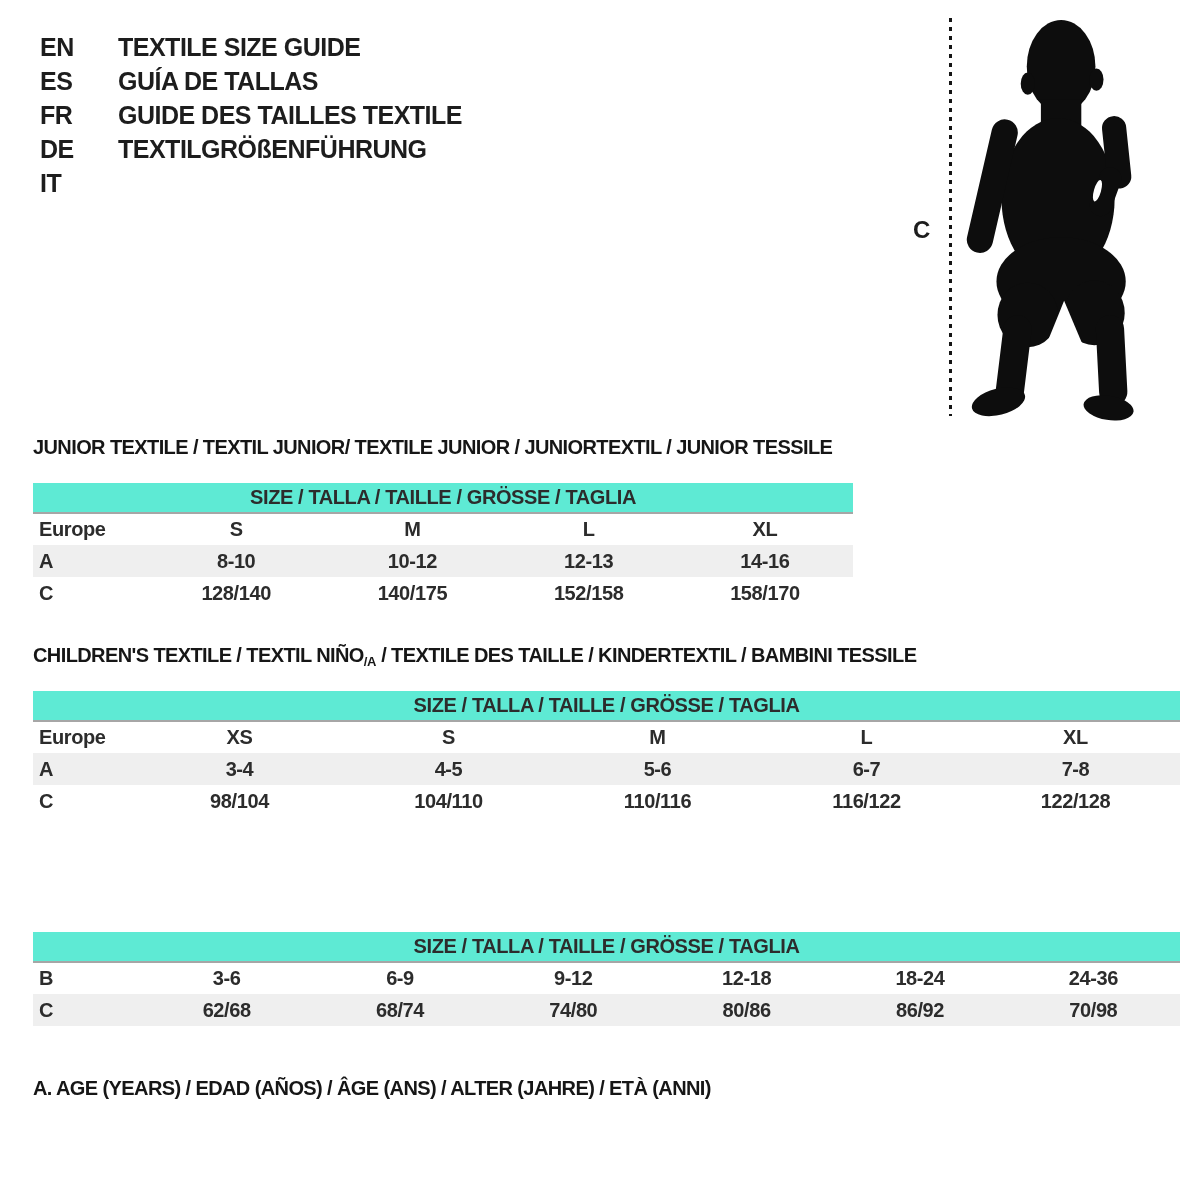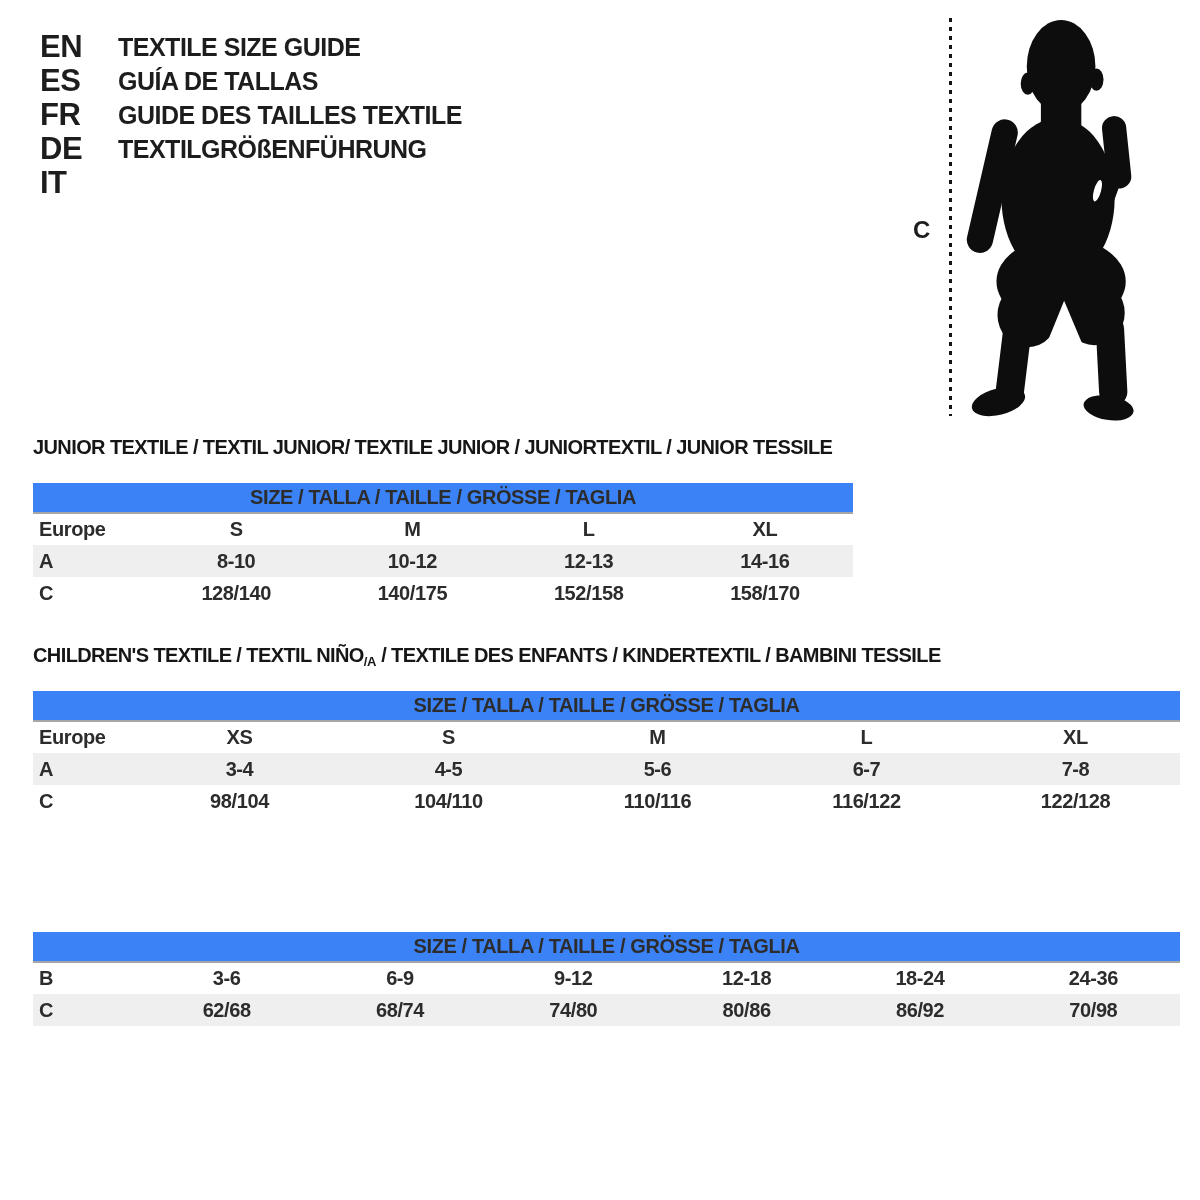--- a/index.html
+++ b/index.html
@@ -11,21 +11,21 @@
     background: #ffffff;
     font-family: "Liberation Sans", sans-serif;
     font-weight: 700;
     color: #1d1d1d;
     overflow: hidden;
   }
 
   
   .lang-block { position: absolute; left: 40px; top: 30px; }
   .lang-row { display: flex; height: 34px; align-items: center; }
-  .lang-code { width: 78px; font-size: 31px; letter-spacing: -0.5px; }
+  .lang-code { width: 78px; font-size: 25px; letter-spacing: -0.5px; }
   .lang-title { font-size: 25px; letter-spacing: -0.5px; white-space: nowrap; }
 
   
   .figure-block { position: absolute; left: 905px; top: 10px; width: 270px; height: 420px; }
   .dash-line {
     position: absolute; left: 44px; top: 8px; width: 3px; height: 398px;
     background: repeating-linear-gradient(to bottom, #141414 0 4px, transparent 4px 9px);
   }
   .c-label { position: absolute; left: 8px; top: 206px; font-size: 24px; }
   .figure-svg { position: absolute; left: 60px; top: 7px; width: 172px; height: 404px; }
@@ -43,21 +43,21 @@
 
   
   table.size-table {
     position: absolute; left: 33px;
     border-collapse: collapse; table-layout: fixed;
   }
   table.t-junior   { top: 483px; width: 820px; }
   table.t-children { top: 691px; width: 1147px; }
   table.t-babies   { top: 932px; width: 1147px; }
   .size-hdr td {
-    background: #3b82f6;
+    background: #5eead4;
     border-bottom: 2px solid #a6a6a6;
     height: 30px;
     font-size: 20px; letter-spacing: -0.5px;
     text-align: left; padding-left: 0;
     color: #2a2a2a;
   }
   .size-table td {
     font-size: 20px; letter-spacing: -0.4px;
     text-align: center; vertical-align: middle;
     color: #2c2c2c;
@@ -166,21 +166,21 @@
       <tr>
         <td class="row-label">C</td>
         <td>128/140</td>
         <td>140/175</td>
         <td>152/158</td>
         <td>158/170</td>
       </tr>
     </tbody>
   </table>
 
-  <h2 class="sec-title title-children"><span>CHILDREN'S TEXTILE / TEXTIL NIÑO</span><span class="sub">/A</span><span> / TEXTILE DES ENFANTS / KINDERTEXTIL / BAMBINI TESSILE</span></h2>
+  <h2 class="sec-title title-children"><span>CHILDREN'S TEXTILE / TEXTIL NIÑO</span><span class="sub">/A</span><span> / TEXTILE DES TAILLE / KINDERTEXTIL / BAMBINI TESSILE</span></h2>
   <table class="size-table t-children">
     <colgroup>
         <col style="width:102px">
         <col>
         <col>
         <col>
         <col>
         <col>
       </colgroup>
     <thead>
@@ -247,15 +247,16 @@
         <td>68/74</td>
         <td>74/80</td>
         <td>80/86</td>
         <td>86/92</td>
         <td>70/98</td>
       </tr>
     </tbody>
   </table>
 
   <section class="legend">
+    <div class="legend-line">A. AGE (YEARS) / EDAD (AÑOS) / ÂGE (ANS) / ALTER (JAHRE) / ETÀ (ANNI)</div>
   </section>
 
 </div>
 
 </body></html>

